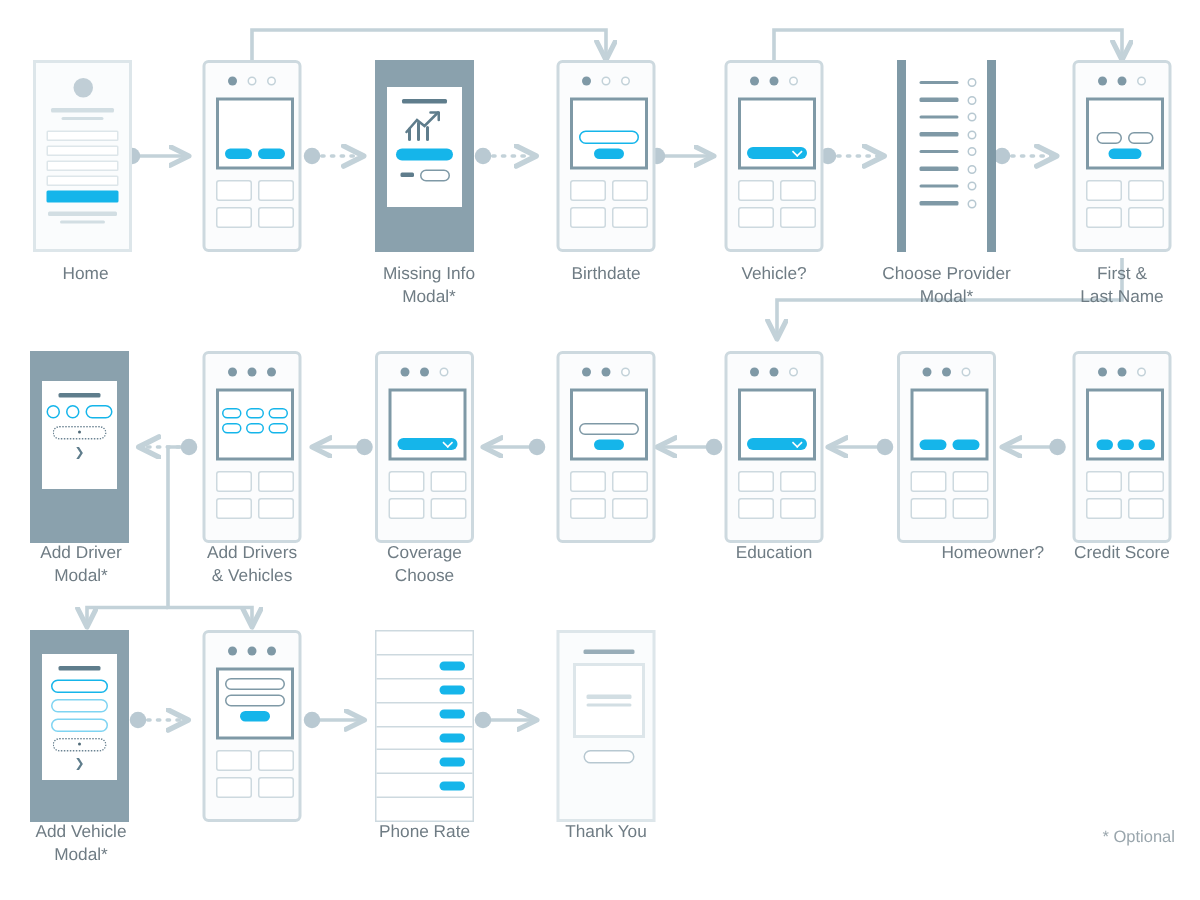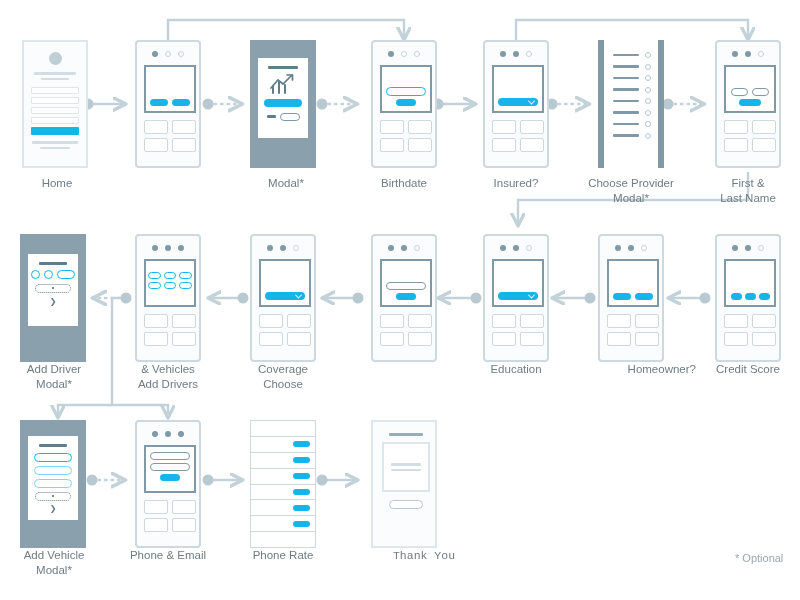--- a/index.html
+++ b/index.html
@@ -231,20 +231,21 @@
         </g>
       </svg>
       <div style="width:38px;height:8px;border-radius:4px;background:#15b5ea;"></div>
       <div style="display:flex;align-items:center;gap:4px;margin-top:2px;">
         <span class="mline" style="width:9px;"></span>
         <span class="opill" style="width:20px;"></span>
       </div>
     </div>
   </div>
   <div class="caption" style="left:221px;top:176px;">
+    <div>Missing Info</div>
     <div>Modal*</div>
   </div>
 
   <div class="phone" style="left:371px;top:40px;">
     <div class="dots">
       <span class="dot on"></span>
         <span class="dot off"></span>
         <span class="dot off"></span>
     </div>
     <div class="screen">
@@ -271,21 +272,21 @@
     <div class="screen">
       <div class="ddl"></div>
     </div>
     <div class="keys">
       <span class="key"></span>
         <span class="key"></span>
       <span class="key"></span>
         <span class="key"></span>
     </div>
   </div>
-  <div class="caption" style="left:451px;top:176px;">Insured?</div>
+  <div class="caption" style="left:451px;top:176px;">Vehicle?</div>
 
   <div class="provider" style="left:598px;top:40px;">
     <div class="rows">
       <div class="prow">
           <span class="bar"></span>
           <span class="radio"></span>
         </div>
       <div class="prow">
           <span class="bar"></span>
           <span class="radio"></span>
@@ -382,22 +383,22 @@
       </div>
     </div>
     <div class="keys">
       <span class="key"></span>
         <span class="key"></span>
       <span class="key"></span>
         <span class="key"></span>
     </div>
   </div>
   <div class="caption" style="left:103px;top:362px;">
+    <div>Add Drivers</div>
     <div>&amp; Vehicles</div>
-    <div>Add Drivers</div>
   </div>
 
   <div class="phone" style="left:250px;top:234px;">
     <div class="dots">
       <span class="dot on"></span>
         <span class="dot on"></span>
         <span class="dot off"></span>
     </div>
     <div class="screen">
       <div class="ddl"></div>
@@ -523,21 +524,20 @@
         <span class="bpill" style="width:20px;"></span>
       </div>
     </div>
     <div class="keys">
       <span class="key"></span>
         <span class="key"></span>
       <span class="key"></span>
         <span class="key"></span>
     </div>
   </div>
-  <div class="caption" style="left:103px;top:548px;">Phone &amp; Email</div>
 
   <div class="rate" style="left:250px;top:420px;">
     <div class="rrow"></div>
     <div class="rrow">
         <span class="rpill"></span>
       </div>
     <div class="rrow">
         <span class="rpill"></span>
       </div>
     <div class="rrow">
@@ -557,17 +557,17 @@
   <div class="caption" style="left:218px;top:548px;">Phone Rate</div>
 
   <div class="thanks" style="left:371px;top:420px;">
     <div class="tbar"></div>
     <div class="tscreen">
       <div class="tln"></div>
       <div class="tln"></div>
     </div>
     <div class="tbtn"></div>
   </div>
-  <div class="caption" style="left:359px;top:548px;font-family:Liberation Mono, monospace;">Thank You</div>
+  <div class="caption" style="left:339px;top:548px;">Thank You</div>
 
   <div class="footnote" style="left:709px;top:552px;">* Optional</div>
 
 </div>
 
 </body></html>

